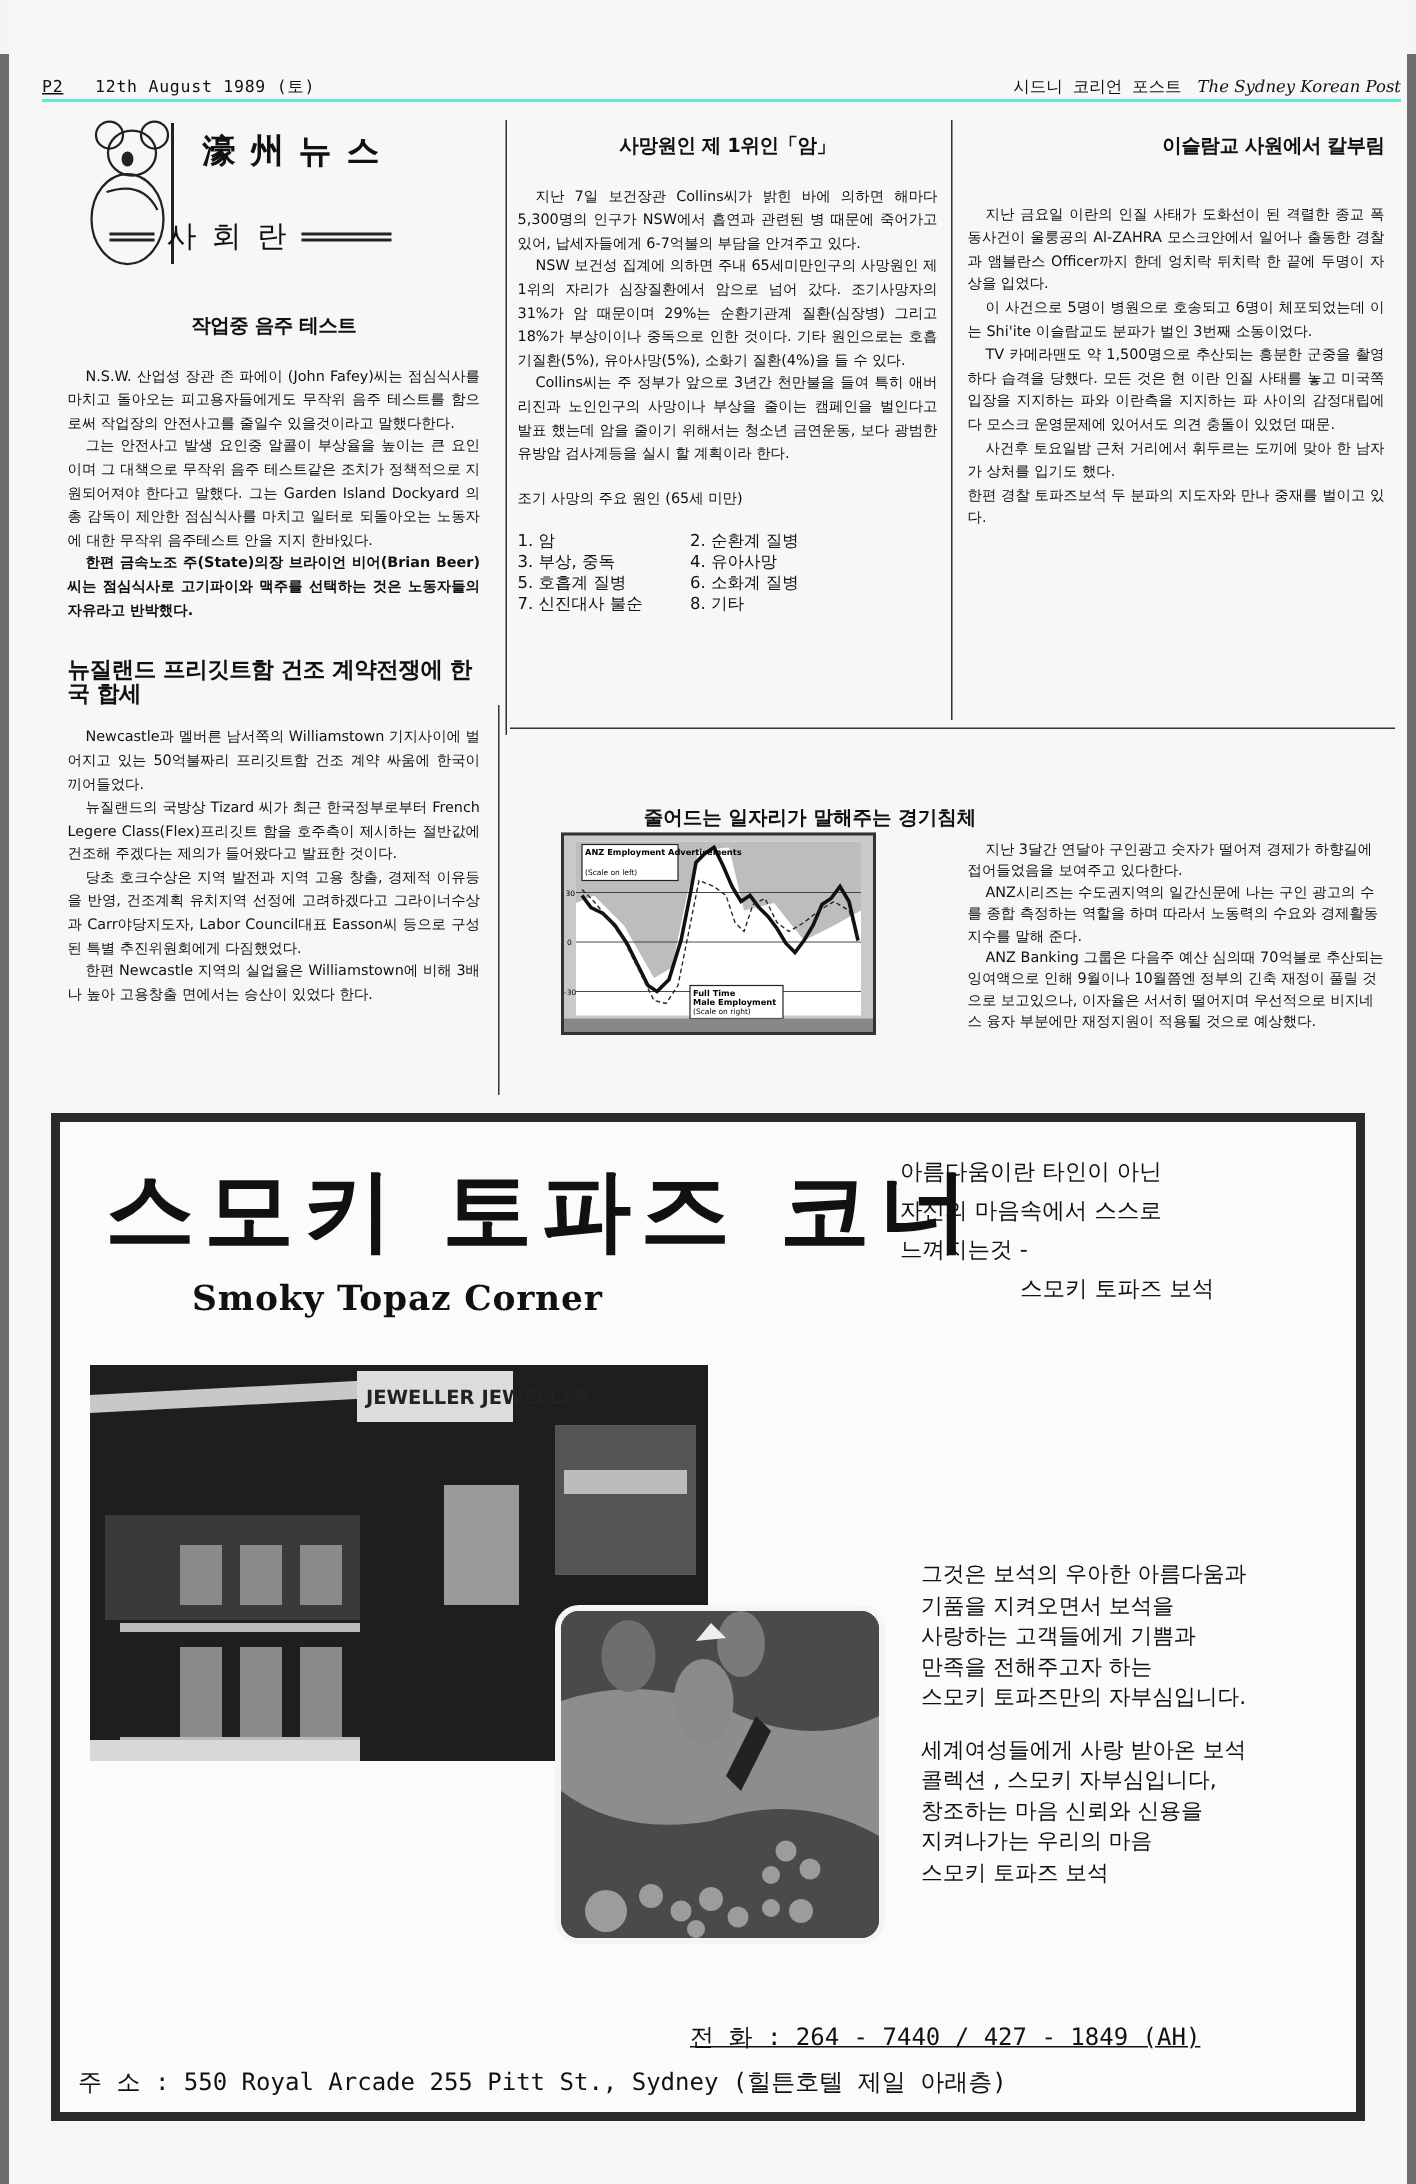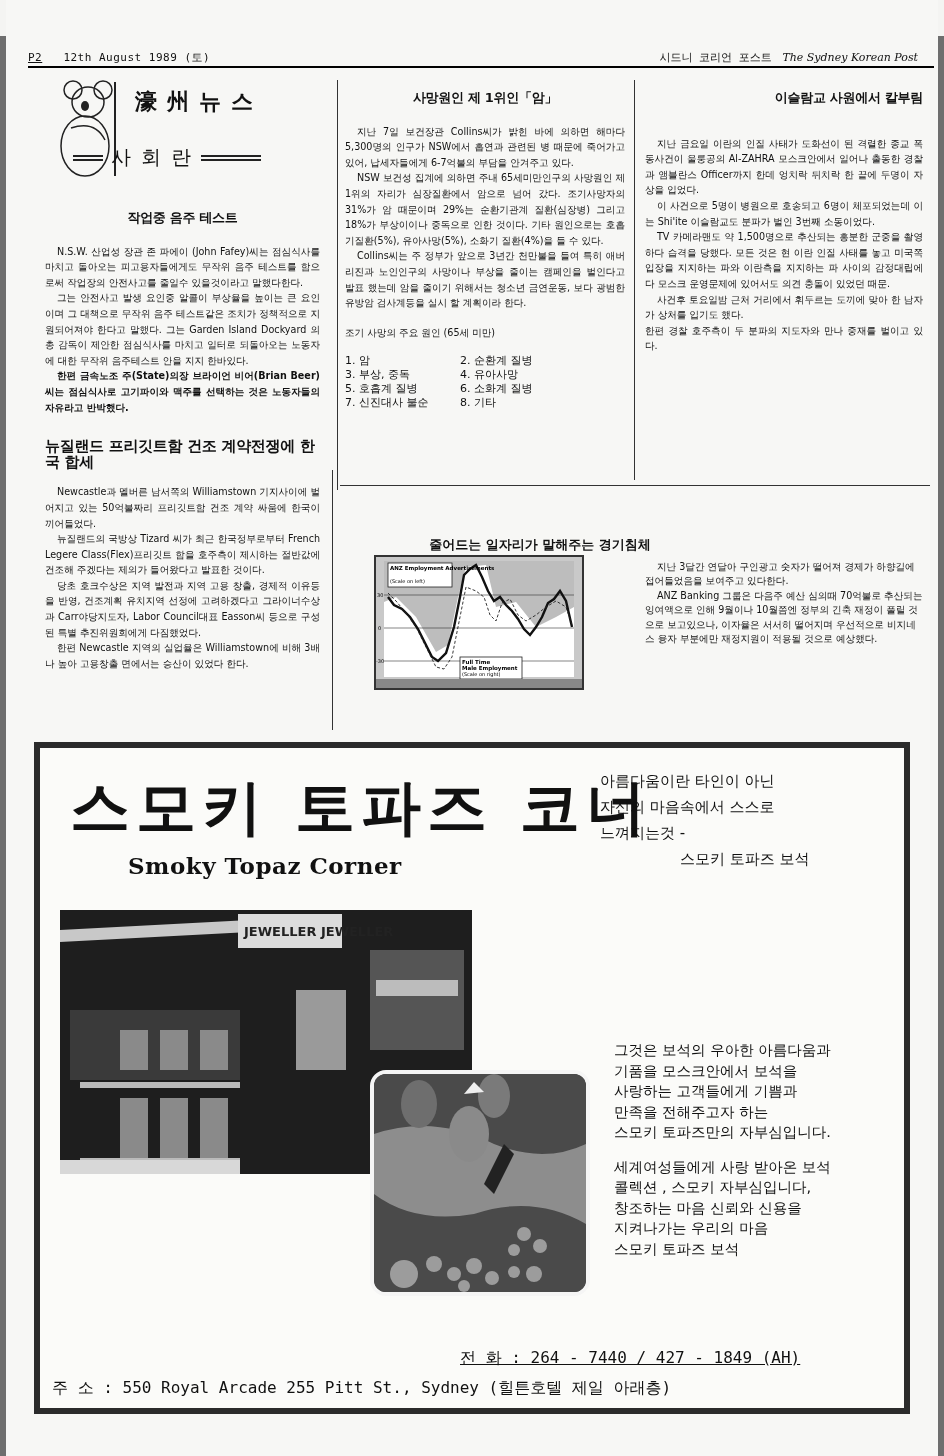--- a/index.html
+++ b/index.html
@@ -1,24 +1,24 @@
 <!DOCTYPE html>
 <html><head>
 <meta charset="utf-8">
 <style>
   * { box-sizing: border-box; margin: 0; padding: 0; }
   html, body { width: 944px; height: 1456px; background: #6e6e6e; overflow: hidden; }
   body { position: relative; font-family: "DejaVu Sans", sans-serif; color: #111; }
   .page { position: absolute; left: 6px; top: 0; width: 932px; height: 1456px; background: #f7f7f5; }
   .scan-edge-top { position: absolute; left: 0; top: 0; width: 944px; height: 36px; background: #f4f4f2; }
-  .header { position: absolute; left: 28px; top: 48px; width: 906px; height: 20px; border-bottom: 2px solid #000000; font-family: "DejaVu Sans Mono", monospace; font-size: 11px; }
+  .header { position: absolute; left: 28px; top: 48px; width: 906px; height: 20px; border-bottom: 2px solid #5eead4; font-family: "DejaVu Sans Mono", monospace; font-size: 11px; }
   .header .left { position: absolute; left: 0; top: 2px; letter-spacing: 0.5px; }
   .header .left span { margin-right: 10px; }
   .header .pg { text-decoration: underline; margin-right: 14px !important; }
-  .header .right { position: absolute; right: 16px; top: 2px; font-size: 11px; }
+  .header .right { position: absolute; right: 0; top: 2px; font-size: 11px; }
   .header .right .eng { font-family: "DejaVu Serif", serif; font-style: italic; font-size: 11px; margin-left: 4px; }
 
   .col { position: absolute; font-size: 9.6px; line-height: 15.6px; }
   .col p { text-indent: 12px; text-align: justify; }
   .col p.b { font-weight: bold; }
   .col1 { left: 45px; top: 80px; width: 275px; }
   .col2 { left: 345px; top: 80px; width: 280px; }
   .col3 { left: 645px; top: 80px; width: 278px; }
   .vrule { position: absolute; width: 1px; background: #333; }
   .hrule { position: absolute; height: 1px; background: #333; }
@@ -125,21 +125,21 @@
     <span>8. 기타</span>
   </div>
 </div>
 
 <div class="col col3">
   <div class="headline" style="margin-bottom:30px;text-align:right;">이슬람교 사원에서 칼부림</div>
   <p>지난 금요일 이란의 인질 사태가 도화선이 된 격렬한 종교 폭동사건이 울룽공의 Al-ZAHRA 모스크안에서 일어나 출동한 경찰과 앰블란스 Officer까지 한데 엉치락 뒤치락 한 끝에 두명이 자상을 입었다.</p>
   <p>이 사건으로 5명이 병원으로 호송되고 6명이 체포되었는데 이는 Shi'ite 이슬람교도 분파가 벌인 3번째 소동이었다.</p>
   <p>TV 카메라맨도 약 1,500명으로 추산되는 흥분한 군중을 촬영하다 습격을 당했다. 모든 것은 현 이란 인질 사태를 놓고 미국쪽 입장을 지지하는 파와 이란측을 지지하는 파 사이의 감정대립에다 모스크 운영문제에 있어서도 의견 충돌이 있었던 때문.</p>
   <p>사건후 토요일밤 근처 거리에서 휘두르는 도끼에 맞아 한 남자가 상처를 입기도 했다.</p>
-  <p style="text-indent:0">한편 경찰 호주측이 두 분파의 지도자와 만나 중재를 벌이고 있다.</p>
+  <p style="text-indent:0">한편 경찰 토파즈보석 두 분파의 지도자와 만나 중재를 벌이고 있다.</p>
 </div>
 
 <div class="chart-headline">줄어드는 일자리가 말해주는 경기침체</div>
 <div class="chart-box">
   <svg width="206" height="131" viewBox="0 0 206 131">
     <rect x="8" y="4" width="190" height="116" fill="#fff"></rect>
     <path d="M8 4 L8 45 L20 40 L40 60 L60 95 L72 88 L82 40 L90 10 L110 8 L120 50 L140 45 L160 70 L180 60 L198 50 L198 4 Z" fill="#bdbdbd"></path>
     <line x1="8" y1="38" x2="198" y2="38" stroke="#333" stroke-width="0.6"></line>
     <line x1="8" y1="71" x2="198" y2="71" stroke="#333" stroke-width="0.6"></line>
     <line x1="8" y1="104" x2="198" y2="104" stroke="#333" stroke-width="0.6"></line>
@@ -153,20 +153,21 @@
     <text x="86" y="113" font-size="5.5" font-weight="bold" font-family="DejaVu Sans, sans-serif">Male Employment</text>
     <text x="86" y="119" font-size="5" font-family="DejaVu Sans, sans-serif">(Scale on right)</text>
     <text x="1" y="40" font-size="5" font-family="DejaVu Sans, sans-serif">30</text>
     <text x="2" y="73" font-size="5" font-family="DejaVu Sans, sans-serif">0</text>
     <text x="0" y="106" font-size="5" font-family="DejaVu Sans, sans-serif">-30</text>
     <rect x="0" y="122" width="206" height="9" fill="#888"></rect>
   </svg>
 </div>
 <div class="chart-text">
   <p>지난 3달간 연달아 구인광고 숫자가 떨어져 경제가 하향길에 접어들었음을 보여주고 있다한다.</p>
+  <p>ANZ시리즈는 수도권지역의 일간신문에 나는 구인 광고의 수를 종합 측정하는 역할을 하며 따라서 노동력의 수요와 경제활동 지수를 말해 준다.</p>
   <p>ANZ Banking 그룹은 다음주 예산 심의때 70억불로 추산되는 잉여액으로 인해 9월이나 10월쯤엔 정부의 긴축 재정이 풀릴 것으로 보고있으나, 이자율은 서서히 떨어지며 우선적으로 비지네스 융자 부분에만 재정지원이 적용될 것으로 예상했다.</p>
 </div>
 
 <div class="ad">
   <div class="ad-title">스모키 토파즈 코너</div>
   <div class="ad-eng">Smoky Topaz Corner</div>
 
   <div class="ad-quote">
     <div>아름다움이란  타인이 아닌</div>
     <div>자신의 마음속에서 스스로</div>
@@ -216,21 +217,21 @@
           <circle cx="30" cy="200" r="14"></circle>
           <circle cx="140" cy="198" r="6"></circle>
         <circle cx="160" cy="200" r="8"></circle>
           <circle cx="90" cy="212" r="6"></circle>
       </g>
     </svg>
   </div>
 
   <div class="ad-body">
     <div>그것은 보석의 우아한 아름다움과</div>
-    <div>기품을 모스크안에서  보석을</div>
+    <div>기품을 지켜오면서  보석을</div>
     <div>사랑하는 고객들에게  기쁨과</div>
     <div>만족을 전해주고자 하는</div>
     <div>스모키 토파즈만의 자부심입니다.</div>
     <div class="gap"></div>
     <div>세계여성들에게 사랑 받아온 보석</div>
     <div>콜렉션 ,  스모키 자부심입니다,</div>
     <div>창조하는  마음 신뢰와 신용을</div>
     <div>지켜나가는 우리의 마음</div>
     <div>스모키 토파즈 보석</div>
   </div>

